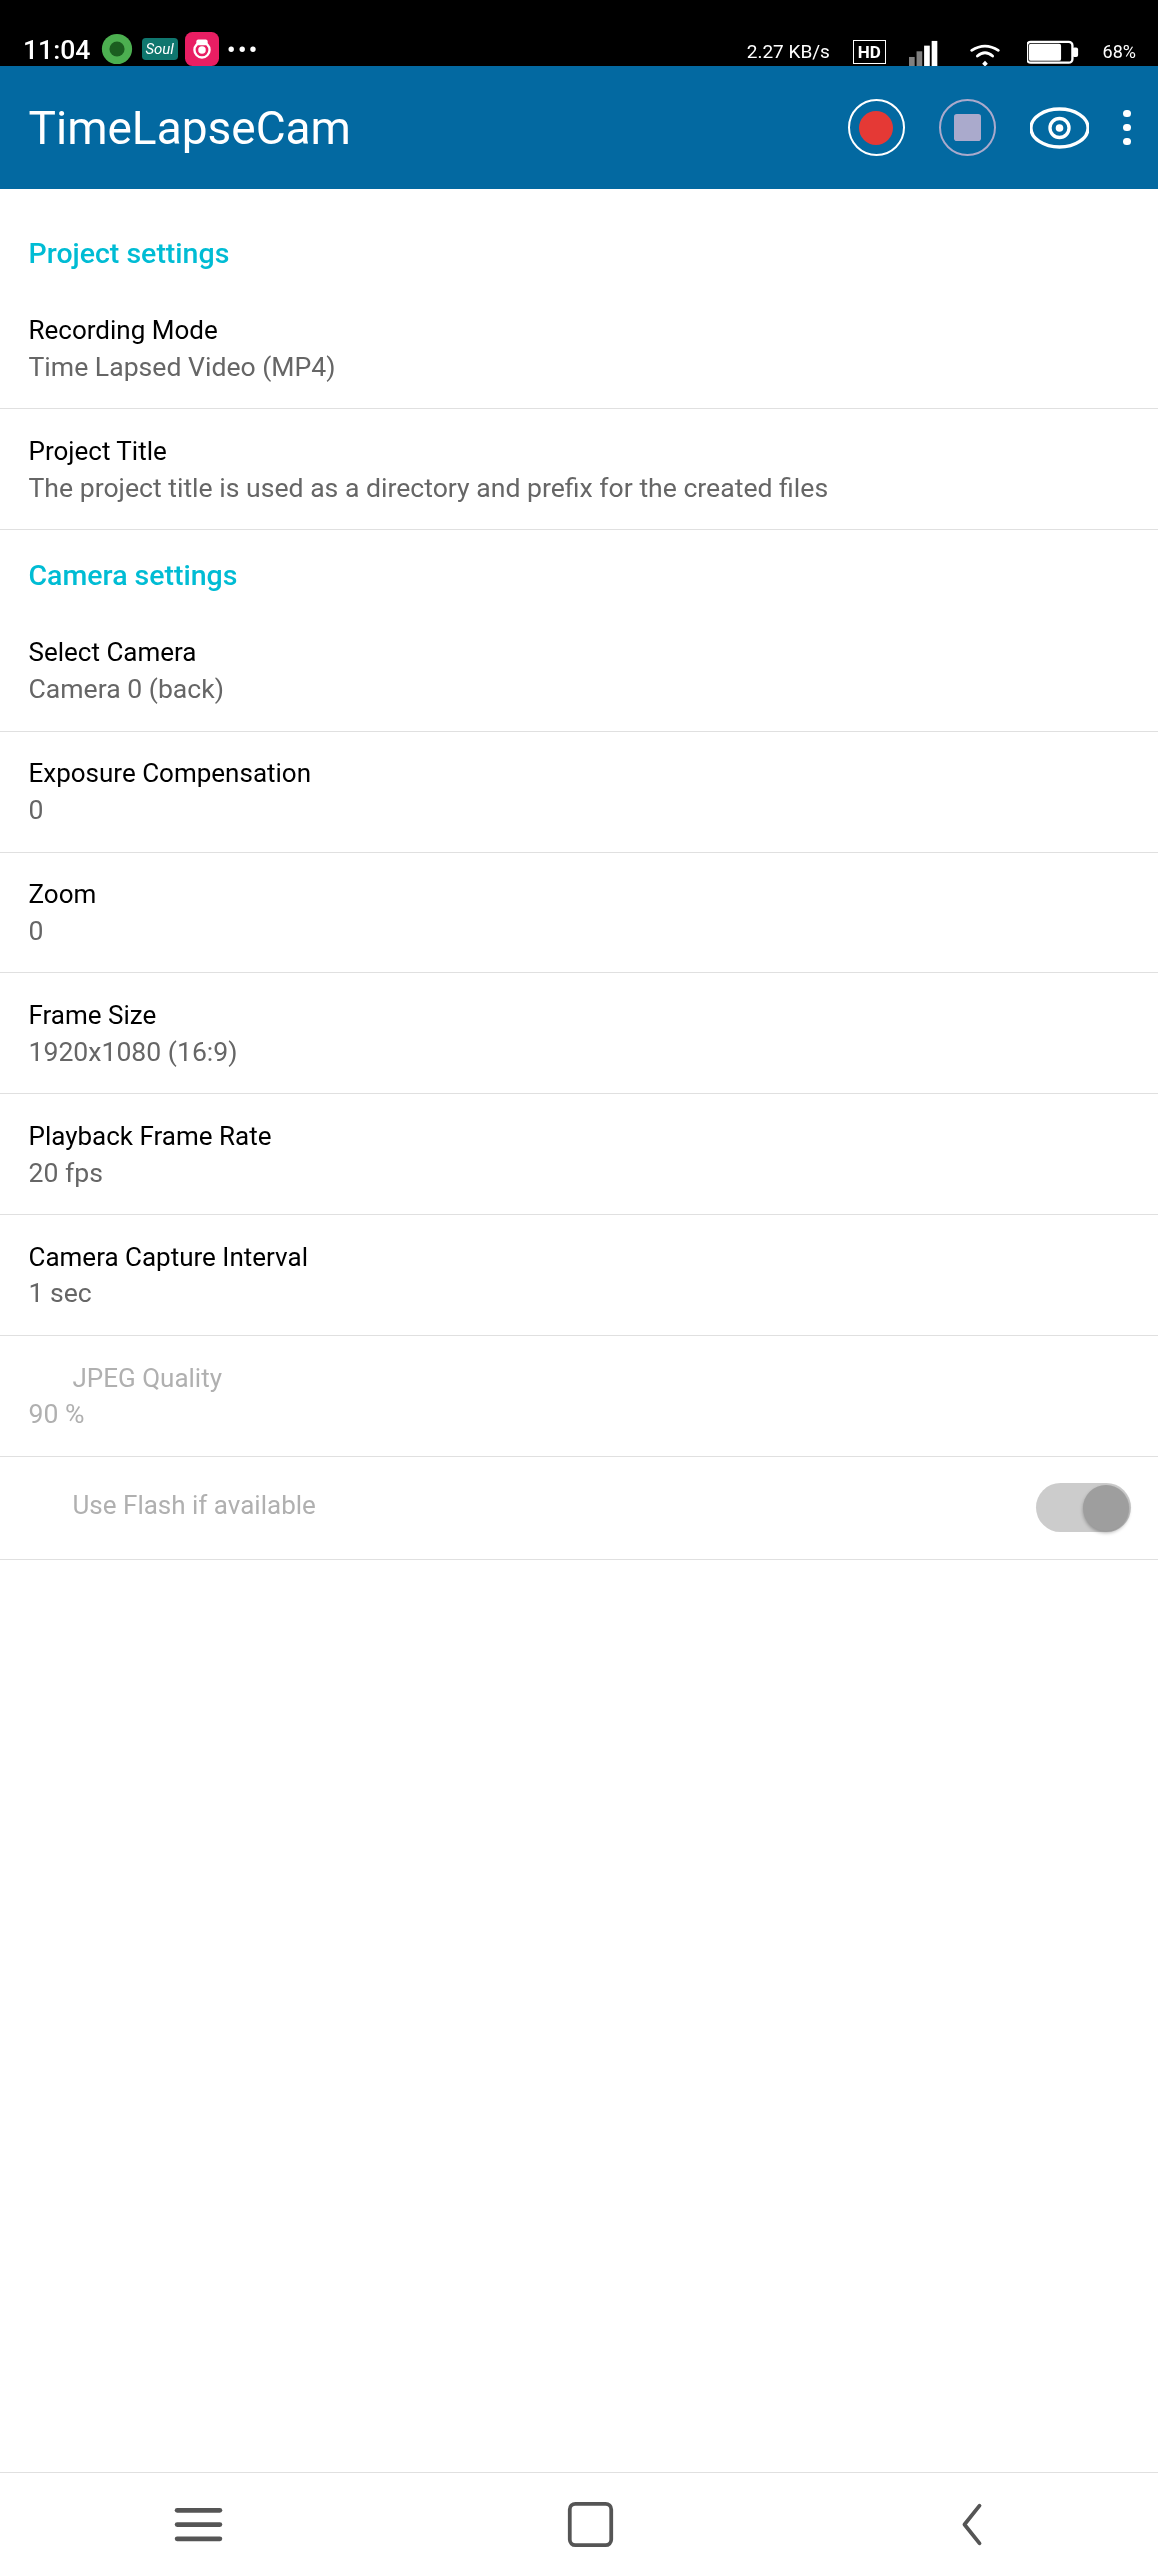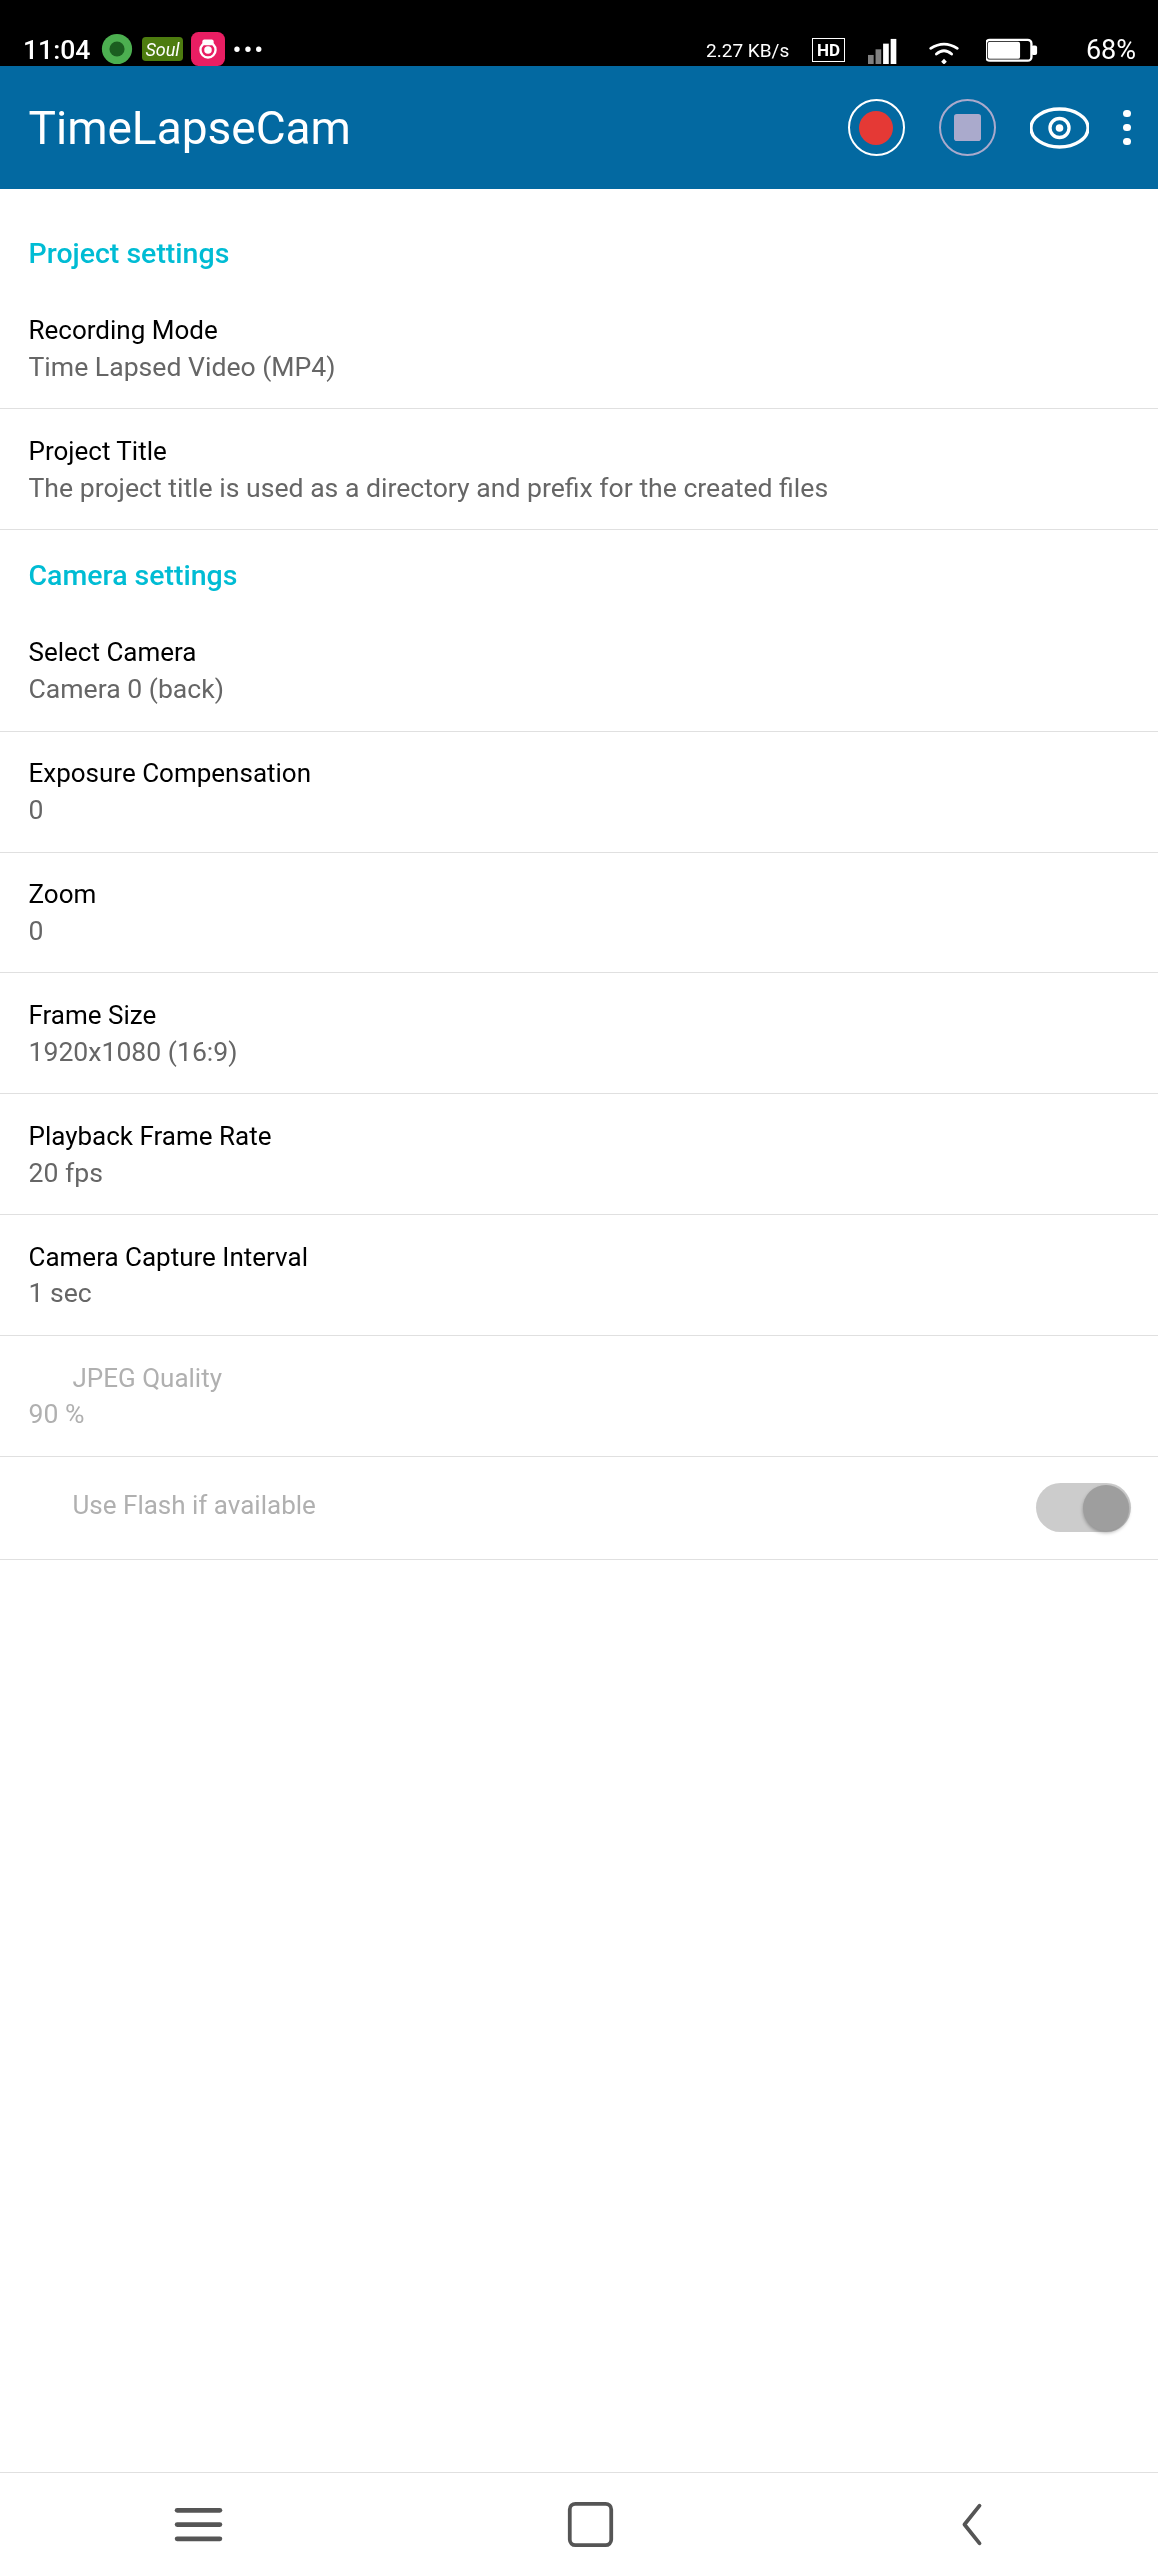--- a/index.html
+++ b/index.html
@@ -35,23 +35,23 @@
     .status-time {
       font-size: 26.6px;
       font-weight: 500;
     }
     .status-icons {
       display: flex;
       align-items: center;
       gap: 7.6px;
     }
     .soul-icon {
-      background: #4d7c0f;
+      background: #0f766e;
       color: white;
-      font-size: 18px;
+      font-size: 15px;
       font-style: italic;
       padding: 1.9px 3.8px;
       border-radius: 3.8px;
     }
     .status-right {
       display: flex;
       align-items: center;
       gap: 23px;
       font-size: 21px;
     }
@@ -253,21 +253,21 @@
     <svg width="38" height="28.5" viewBox="0 0 40 30">
       <path d="M20 24 L23 27 L20 30 L17 27 Z" fill="#fff"></path>
       <path d="M12 19 Q20 12 28 19" fill="none" stroke="#fff" stroke-width="3" stroke-linecap="round"></path>
       <path d="M6 13 Q20 4 34 13" fill="none" stroke="#fff" stroke-width="3" stroke-linecap="round"></path>
     </svg>
     <svg width="53" height="28.5" viewBox="0 0 56 30">
       <rect x="0" y="4" width="48" height="22" rx="4" fill="none" stroke="#fff" stroke-width="2.5"></rect>
       <rect x="48" y="10" width="6" height="10" rx="2" fill="#fff"></rect>
       <rect x="2" y="6" width="34" height="18" rx="2" fill="#fff"></rect>
     </svg>
-    <span style="font-size:27px;margin-left:24px;">68%</span>
+    <span style="font-size:18px;">68%</span>
   </div>
 </div>
 
 <div class="app-header">
   <span class="app-title">TimeLapseCam</span>
   <div class="header-actions">
 
     <div class="header-btn record-btn-outer">
       <div class="record-dot"></div>
     </div>

